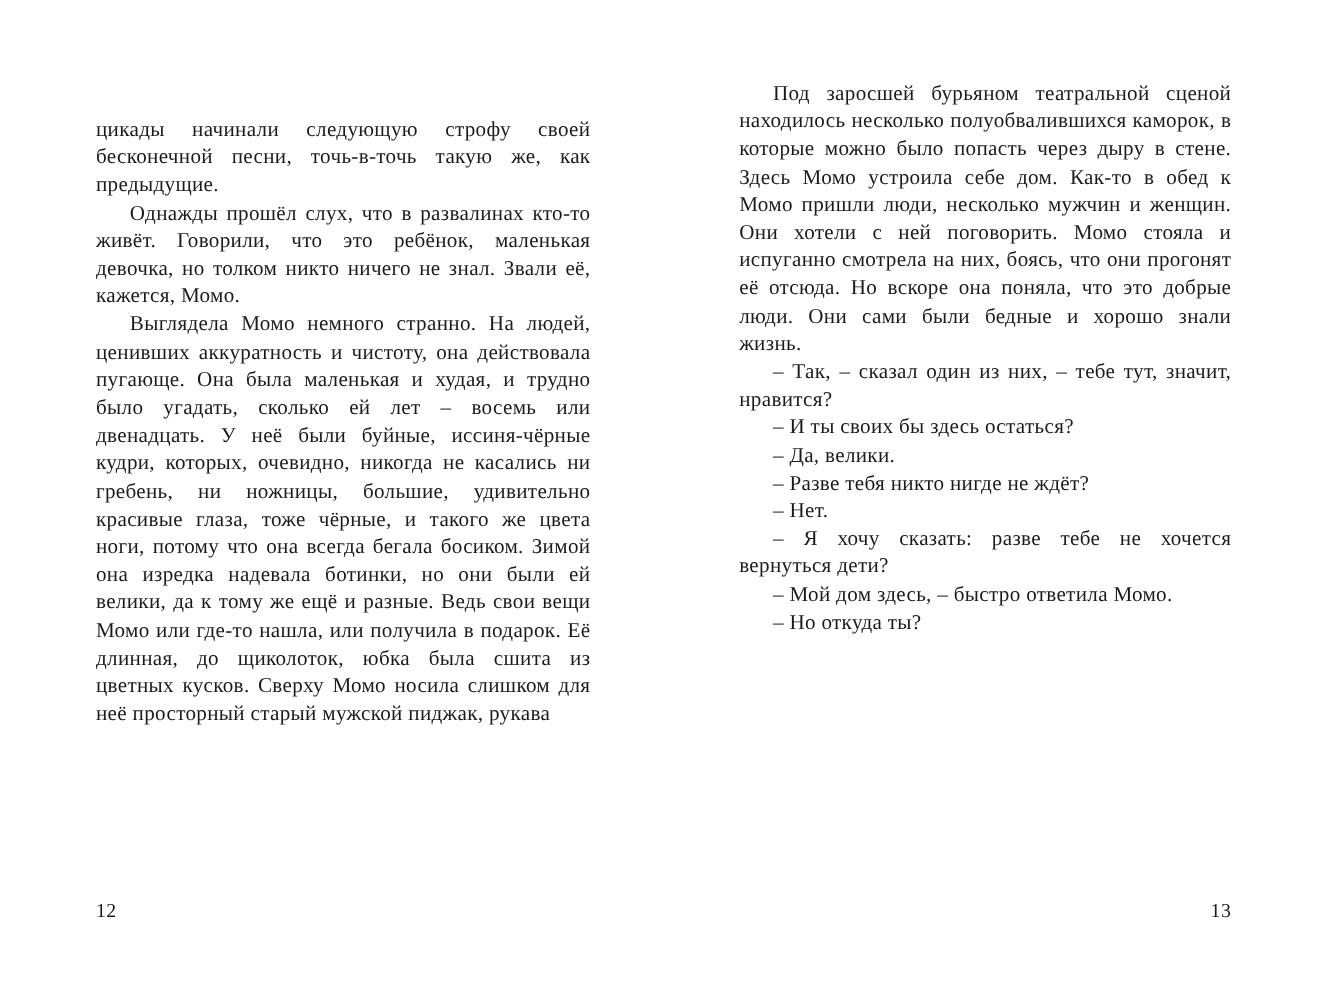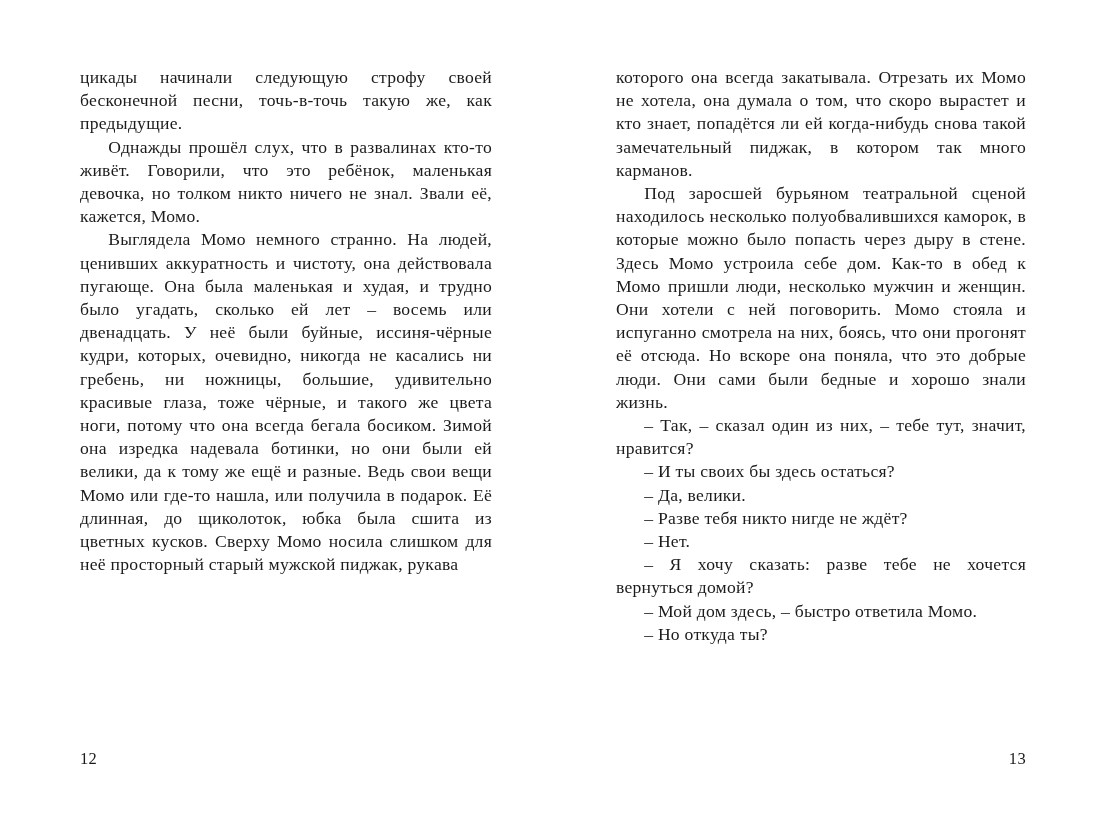--- a/index.html
+++ b/index.html
@@ -34,20 +34,21 @@
     font-size: 17.6px;
     line-height: 23.2px;
     text-align: justify;
     text-indent: 1.6em;
     letter-spacing: 0.015em;
     hyphens: auto;
     -webkit-hyphens: auto;
   }
   .text-block p.cont {
     text-indent: 0;
+    margin-top: 30px;
   }
   .page-number {
     position: absolute;
     bottom: 56px;
     font-size: 16.5px;
     letter-spacing: 0.02em;
   }
   .page-number.pn-left  { left: 0; }
   .page-number.pn-right { right: 0; }
 </style>
@@ -60,27 +61,26 @@
     <div class="text-block">
       <p class="cont">цикады начинали следующую строфу своей бесконечной песни, точь-в-точь такую же, как предыдущие.</p>
       <p>Однажды прошёл слух, что в развалинах кто-то живёт. Говорили, что это ребёнок, маленькая девочка, но толком никто ничего не знал. Звали её, кажется, Момо.</p>
       <p>Выглядела Момо немного странно. На людей, ценивших аккуратность и чистоту, она действовала пугающе. Она была маленькая и худая, и трудно было угадать, сколько ей лет – восемь или двенадцать. У неё были буйные, иссиня-чёрные кудри, которых, очевидно, никогда не касались ни гребень, ни ножницы, большие, удивительно красивые глаза, тоже чёрные, и такого же цвета ноги, потому что она всегда бегала босиком. Зимой она изредка надевала ботинки, но они были ей велики, да к тому же ещё и разные. Ведь свои вещи Момо или где-то нашла, или получила в подарок. Её длинная, до щиколоток, юбка была сшита из цветных кусков. Сверху Момо носила слишком для неё просторный старый мужской пиджак, рукава</p>
     </div>
     <div class="page-number pn-left">12</div>
   </div>
 
   <div class="page page-right">
     <div class="text-block">
-      <p class="cont">которого она всегда закатывала. Отрезать их Момо не хотела, она думала о том, что скоро вырастет и кто знает, попадётся ли ей когда-нибудь снова такой замечательный пиджак, в котором так много карманов.</p>
       <p>Под заросшей бурьяном театральной сценой находилось несколько полуобвалившихся каморок, в которые можно было попасть через дыру в стене. Здесь Момо устроила себе дом. Как-то в обед к Момо пришли люди, несколько мужчин и женщин. Они хотели с ней поговорить. Момо стояла и испуганно смотрела на них, боясь, что они прогонят её отсюда. Но вскоре она поняла, что это добрые люди. Они сами были бедные и хорошо знали жизнь.</p>
       <p>– Так, – сказал один из них, – тебе тут, значит, нравится?</p>
       <p>– И ты своих бы здесь остаться?</p>
       <p>– Да, велики.</p>
       <p>– Разве тебя никто нигде не ждёт?</p>
       <p>– Нет.</p>
-      <p>– Я хочу сказать: разве тебе не хочется вернуться домой?</p>
+      <p>– Я хочу сказать: разве тебе не хочется вернуться дети?</p>
       <p>– Мой дом здесь, – быстро ответила Момо.</p>
       <p>– Но откуда ты?</p>
     </div>
     <div class="page-number pn-right">13</div>
   </div>
 
 </div>
 
 </body></html>

